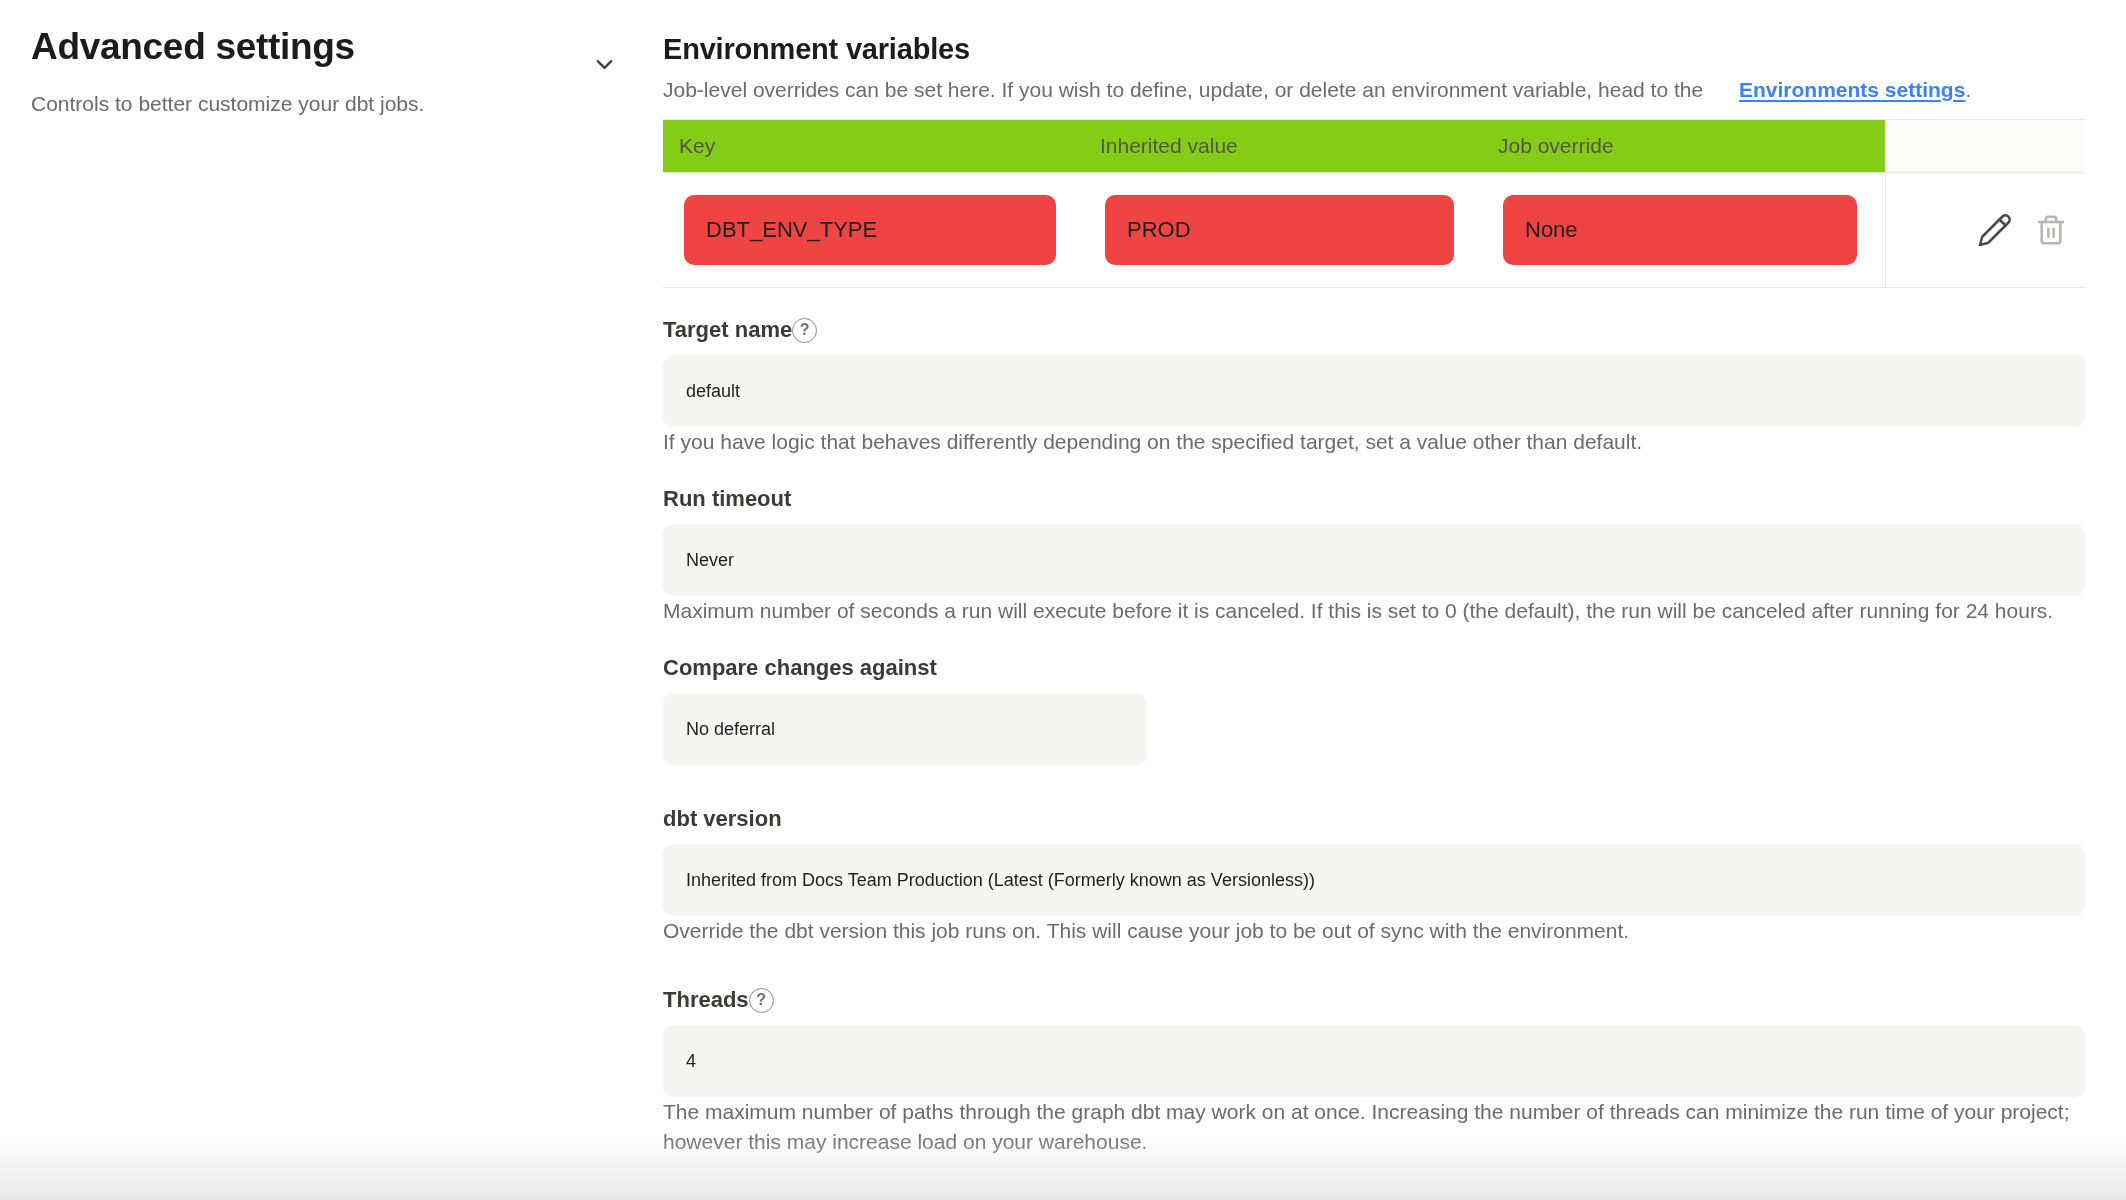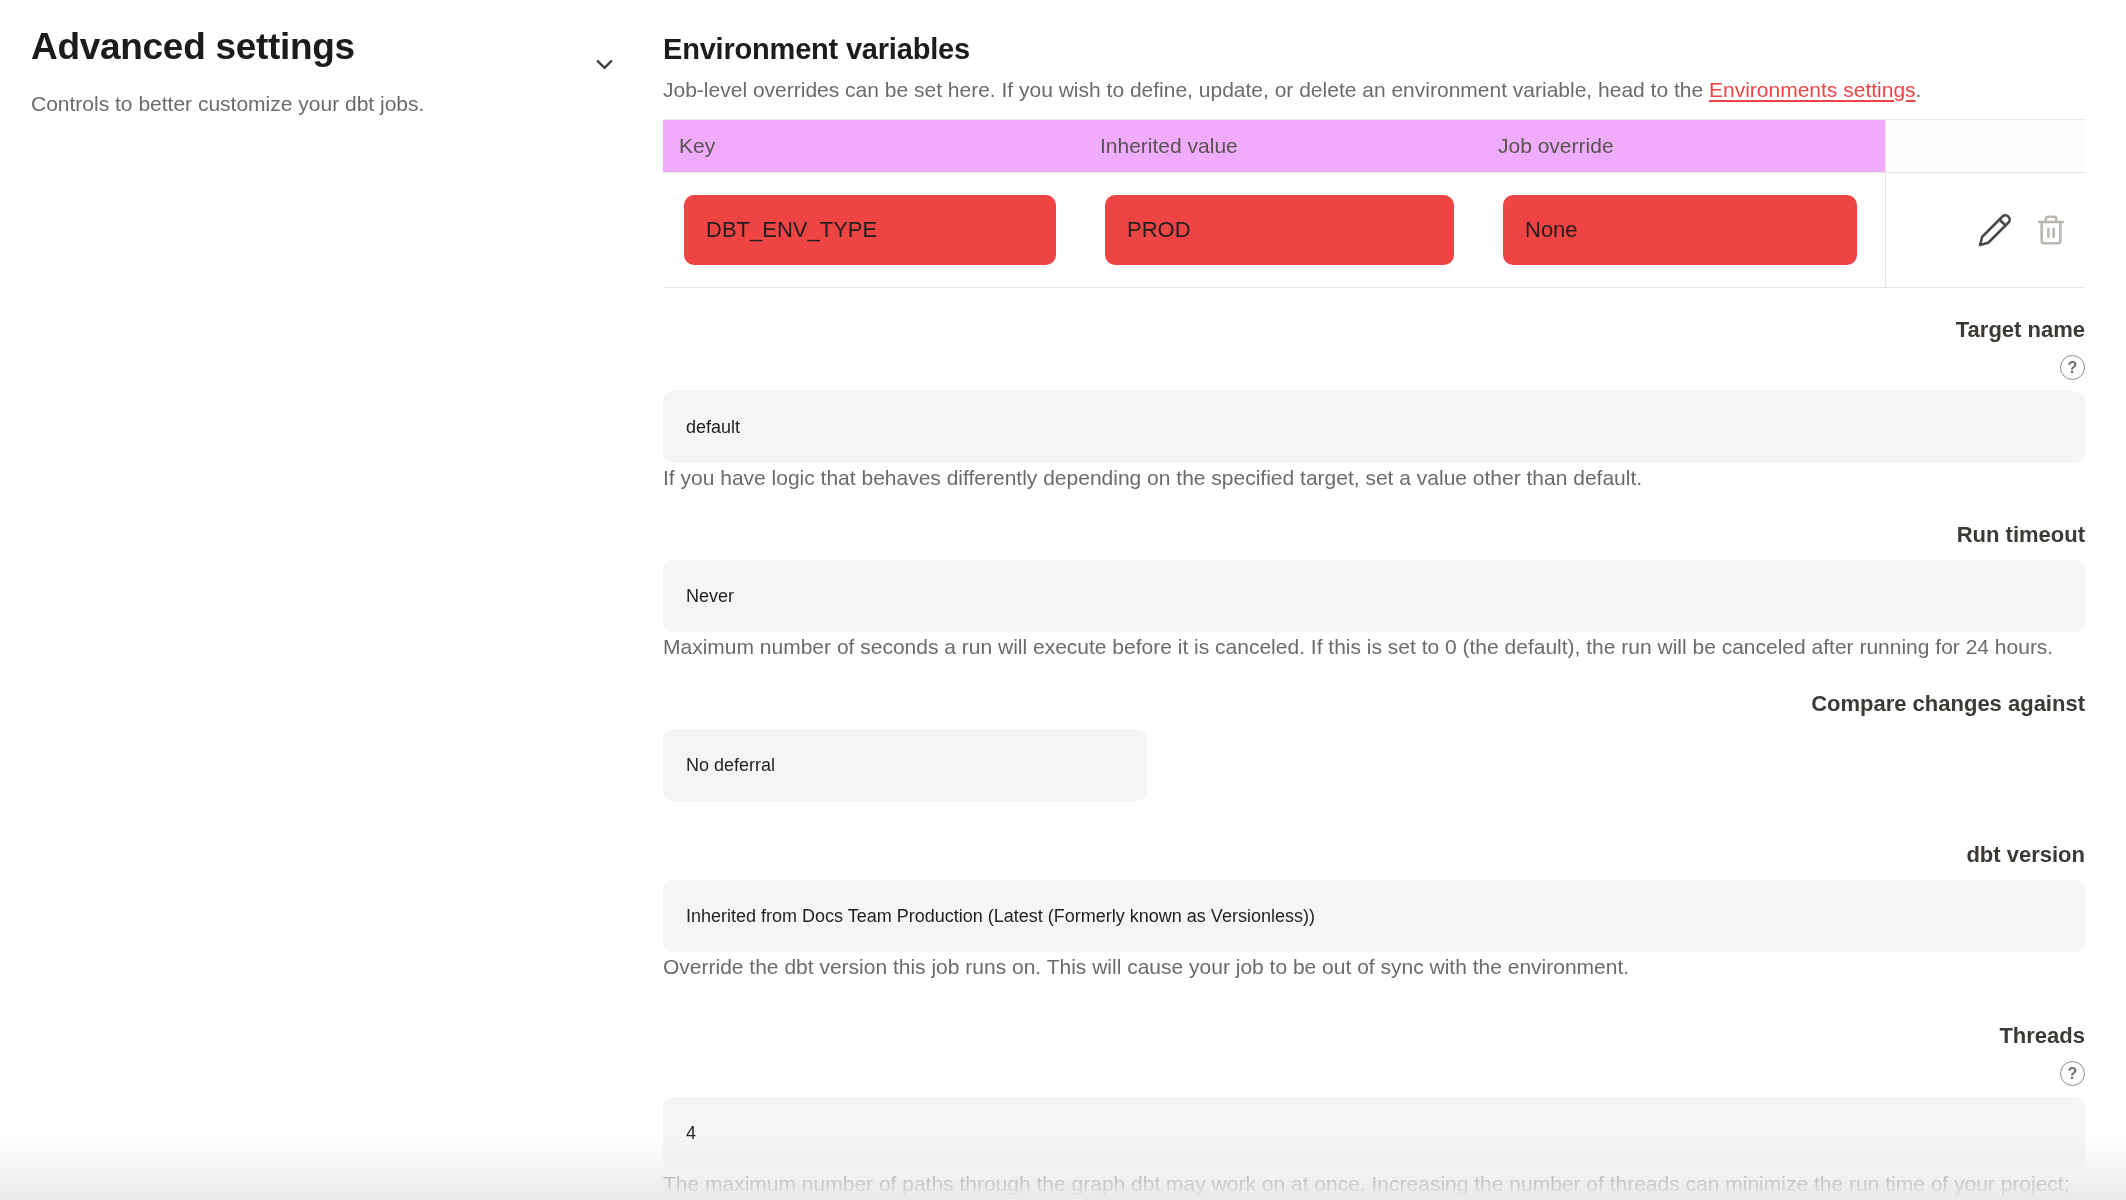--- a/index.html
+++ b/index.html
@@ -19,45 +19,45 @@
   .collapse-toggle {
     position: absolute; left: 588px; top: 48px; width: 32px; height: 32px;
     display: flex; align-items: center; justify-content: center; cursor: pointer;
     background: none; border: none;
   }
 
   
   .content { position: absolute; left: 663px; top: 0; width: 1422px; }
   .section-heading { margin-top: 30px; font-size: 29px; line-height: 38px; font-weight: 700; color: #1c1c1c; letter-spacing: -0.2px; }
   .section-desc { margin-top: 7px; font-size: 21px; line-height: 29px; color: #6b6b6b; }
-  .section-desc a { color: #ef4444; font-weight: 400; text-decoration: underline; text-underline-offset: 3px; cursor: pointer; }
+  .section-desc a { color: #3b82f6; font-weight: 700; text-decoration: underline; text-underline-offset: 3px; cursor: pointer; margin-left: 30px; }
 
   
   .env-table { margin-top: 15px; border-top: 1px solid #eceae8; border-bottom: 1px solid #e7e5e4; }
   .env-head { display: grid; grid-template-columns: 421px 398px 403px 200px; border-bottom: 1px solid #e7e5e4; }
   .env-head .hcell {
-    background: #f0abfc; padding: 13px 16px 13px 16px;
+    background: #84cc16; padding: 13px 16px 13px 16px;
     font-size: 21px; font-weight: 500; color: #57534e; line-height: 26px;
   }
   .env-head .hcell.actions { background: #fcfcfb; border-left: 1px solid #e7e5e4; }
   .env-row { display: grid; grid-template-columns: 421px 398px 403px 200px; }
   .env-row .cell { padding: 22px 28px 22px 21px; }
   .env-row .cell.actions {
     border-left: 1px solid #e7e5e4; display: flex; align-items: center;
     justify-content: flex-end; gap: 22px; padding: 22px 18px 22px 12px;
   }
   .value-box {
     background: #ef4444; border-radius: 10px; height: 70px;
     display: flex; align-items: center; padding: 0 22px;
     font-size: 22px; color: #1f1f1f;
   }
   .icon-btn { background: none; border: none; cursor: pointer; display: flex; align-items: center; justify-content: center; padding: 0; }
 
   
-  .field-label-row { display: flex; align-items: flex-end; gap: 11px; margin-top: 28px; flex-direction: column; }
+  .field-label-row { display: flex; align-items: center; margin-top: 28px; }
   .field-label { font-size: 22px; line-height: 28px; font-weight: 600; color: #3d3a36; }
   .help-icon {
     width: 25px; height: 25px; border: 1.5px solid #8f8d89; border-radius: 50%;
     color: #6f6d69; font-size: 16px; font-weight: 600; line-height: 1;
     display: flex; align-items: center; justify-content: center; cursor: pointer;
     background: none;
   }
   .field-input {
     margin-top: 11px; height: 72px; border-radius: 10px; background: #f5f5f4;
     display: flex; align-items: center; padding: 0 23px;

